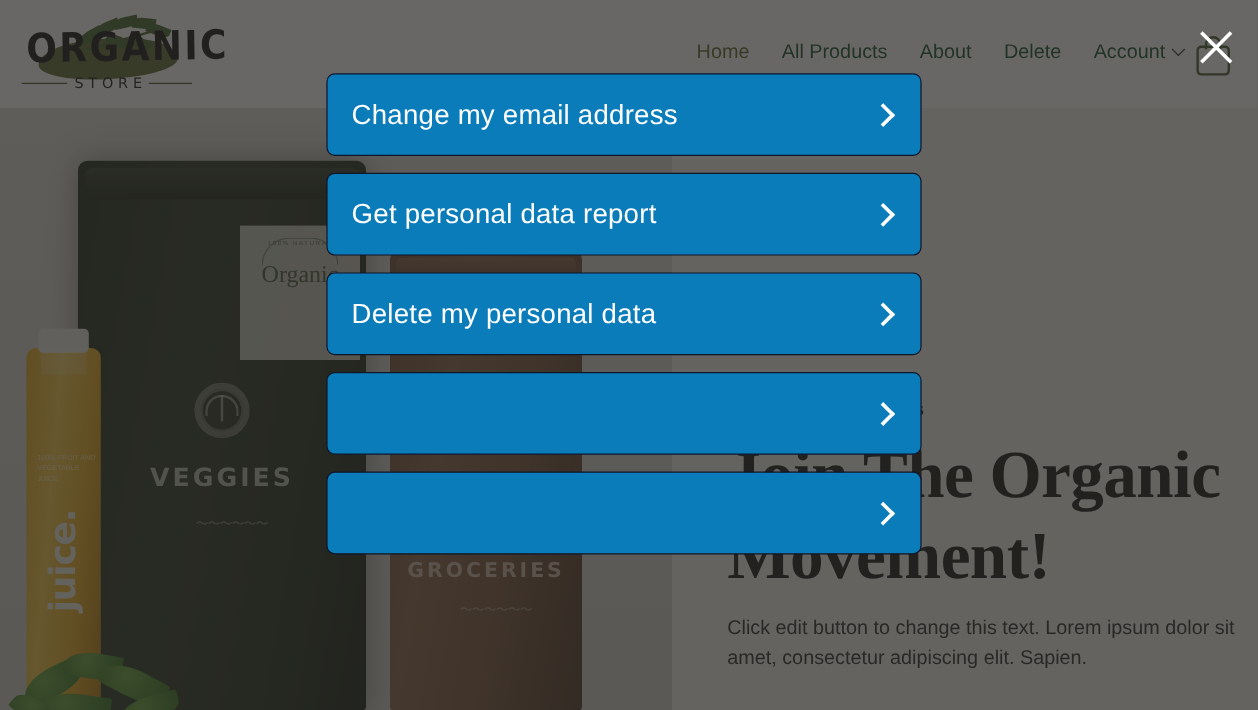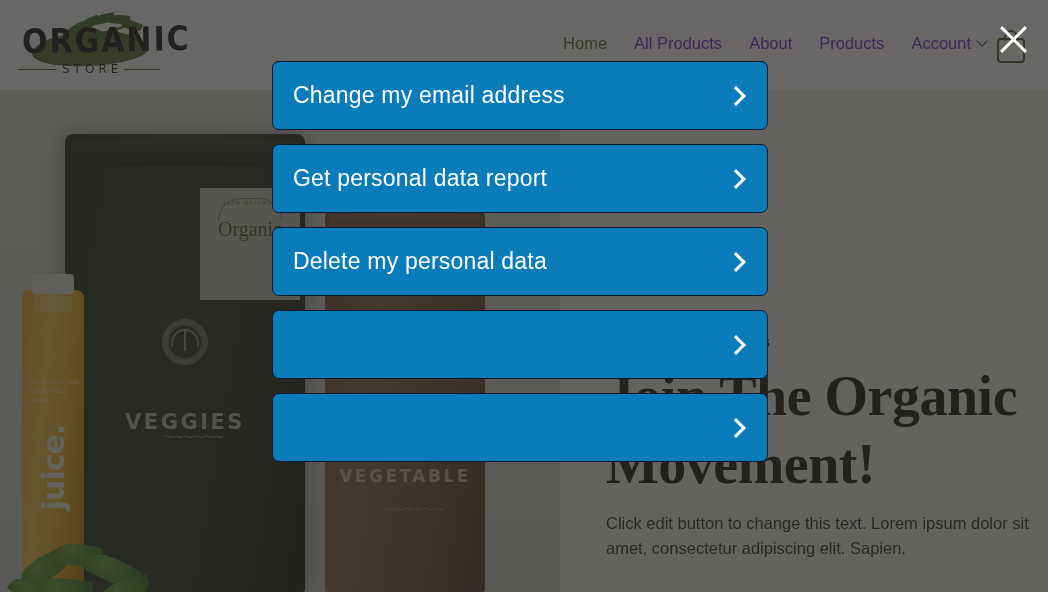--- a/index.html
+++ b/index.html
@@ -120,21 +120,21 @@
   #nav {
     position: absolute;
     right: 62px;
     top: 34px;
     display: flex;
     align-items: center;
     gap: 27px;
     font-size: 16.5px;
   }
   .nav-item {
-    color: #6d28d9;
+    color: #14532d;
     white-space: nowrap;
     cursor: pointer;
     display: flex;
     align-items: center;
     gap: 7px;
   }
   .nav-item.active { color: #5b6b2d; }
   .chev-down {
     display: inline-block;
     width: 7px; height: 7px;
@@ -257,21 +257,21 @@
   #emblem-green { top: 185px; }
   .pouch-name {
     position: absolute;
     left: 0; right: 0;
     text-align: center;
     font-family: "DejaVu Sans", sans-serif;
     font-weight: bold;
     font-size: 21px;
     letter-spacing: 2.5px;
   }
-  #name-green { top: 252px; color: #b5bbae; margin-top: 24px; }
+  #name-green { top: 252px; color: #b5bbae; }
   .waves {
     position: absolute;
     left: 50%;
     transform: translateX(-50%);
     width: 44px;
     font-size: 11px;
     line-height: 7px;
     letter-spacing: -1px;
     text-align: center;
     color: rgba(220,220,210,.42);
@@ -479,21 +479,21 @@
         <div class="nav-item active">
           <span>Home</span>
         </div>
         <div class="nav-item">
           <span>All Products</span>
         </div>
         <div class="nav-item">
           <span>About</span>
         </div>
         <div class="nav-item">
-          <span>Products</span>
+          <span>Delete</span>
         </div>
         <div class="nav-item">
           <span>Account</span>
           <span class="chev-down"></span>
         </div>
       </div>
 
       <div id="cart">
         <svg width="34" height="36" viewBox="0 0 34 36" aria-hidden="true">
           <rect x="4" y="11" width="26" height="23" rx="3" fill="none" stroke="#4a6130" stroke-width="2"></rect>
@@ -514,21 +514,21 @@
             <div id="label-word">Organic</div>
           </div>
           <div class="emblem" id="emblem-green"></div>
           <div class="pouch-name" id="name-green">VEGGIES</div>
           <div class="waves" id="waves-green">〜〜〜〜〜〜</div>
         </div>
 
         <div class="pouch" id="pouch-brown">
           <div class="crimp"></div>
           <div class="emblem" id="emblem-brown"></div>
-          <div class="pouch-name" id="name-brown">VEGETABLE</div>
+          <div class="pouch-name" id="name-brown">GROCERIES</div>
           <div class="waves" id="waves-brown">〜〜〜〜〜〜</div>
         </div>
 
         <div id="bottle">
           <div id="bottle-cap"></div>
           <div id="bottle-neck"></div>
           <div id="bottle-small">100% FRUIT AND
 VEGETABLE JUICE</div>
           <div id="bottle-text">juice.</div>
         </div>

